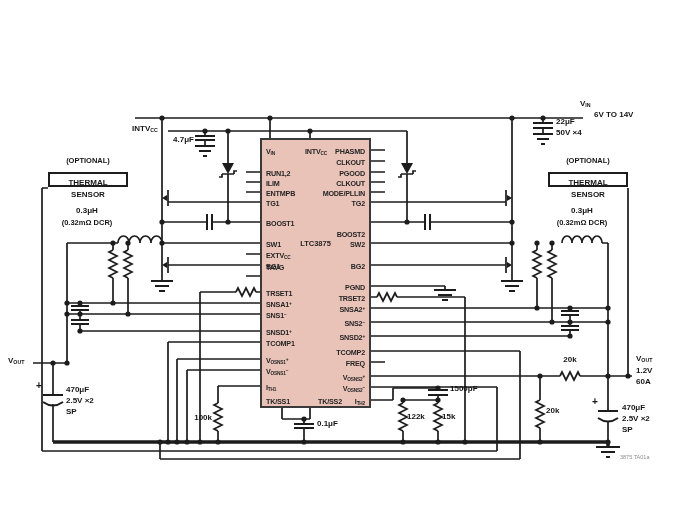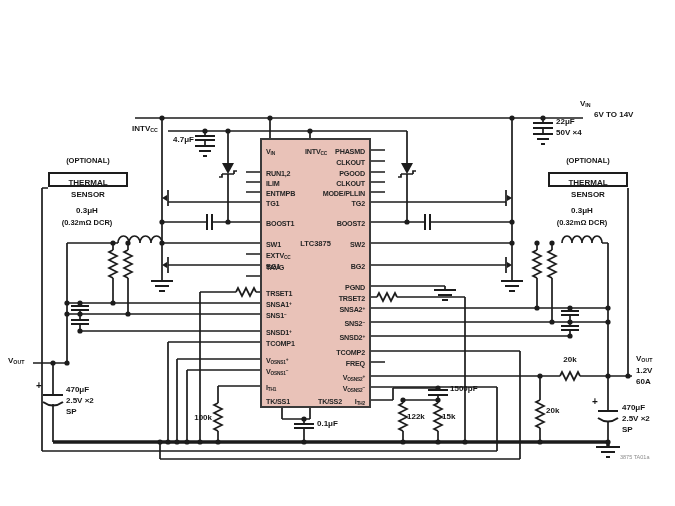--- a/index.html
+++ b/index.html
@@ -208,21 +208,21 @@
         <div class="pin pl" style="top: 243px;"><span>I</span><span class="sb">TH1</span></div>
         <div class="pin pl" style="top: 257px;"><span>TK/SS1</span></div>
       </div>
     <div id="pins-right">
         <div class="pin pr" style="top: 7px;"><span>PHASMD</span></div>
         <div class="pin pr" style="top: 18px;"><span>CLKOUT</span></div>
         <div class="pin pr" style="top: 29px;"><span>PGOOD</span></div>
         <div class="pin pr" style="top: 39px;"><span>CLKOUT</span></div>
         <div class="pin pr" style="top: 49px;"><span>MODE/PLLIN</span></div>
         <div class="pin pr" style="top: 59px;"><span>TG2</span></div>
-        <div class="pin pr" style="top: 79px; padding-left: 16px;"><span>BOOST2</span></div>
+        <div class="pin pr" style="top: 90px; padding-left: 16px;"><span>BOOST2</span></div>
         <div class="pin pr" style="top: 100px;"><span>SW2</span></div>
         <div class="pin pr" style="top: 122px;"><span>BG2</span></div>
         <div class="pin pr" style="top: 143px;"><span>PGND</span></div>
         <div class="pin pr" style="top: 154px;"><span>TRSET2</span></div>
         <div class="pin pr" style="top: 165px;"><span>SNSA2</span><span class="sp">+</span></div>
         <div class="pin pr" style="top: 179px;"><span>SNS2</span><span class="sp">−</span></div>
         <div class="pin pr" style="top: 193px;"><span>SNSD2</span><span class="sp">+</span></div>
         <div class="pin pr" style="top: 208px;"><span>TCOMP2</span></div>
         <div class="pin pr" style="top: 219px;"><span>FREQ</span></div>
         <div class="pin pr" style="top: 233px;"><span>V</span><span class="sb">OSNS2</span><span class="sp">+</span></div>

